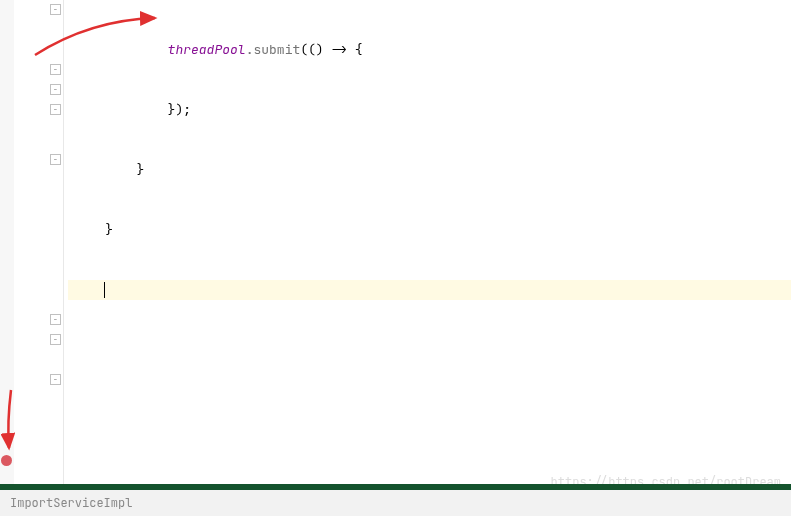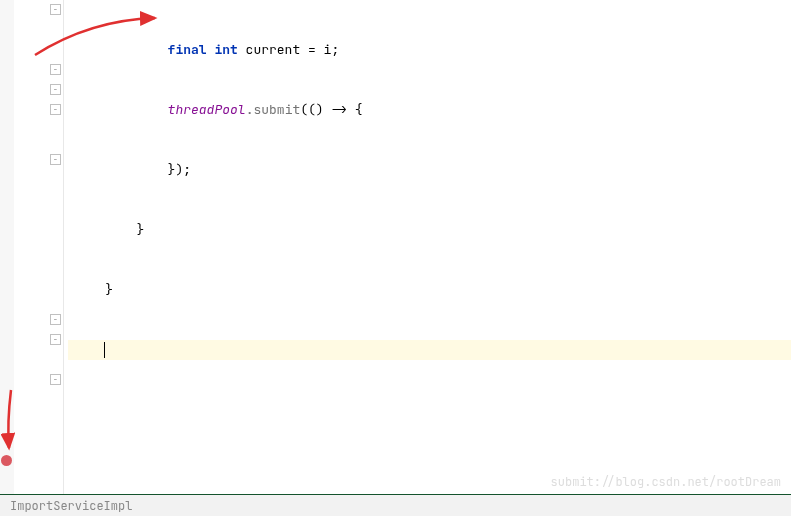--- a/index.html
+++ b/index.html
@@ -82,23 +82,23 @@
       position: absolute;
       pointer-events: none;
     }
     .arrow1 svg { width: 140px; height: 50px; }
     .arrow2 svg { width: 28px; height: 70px; }
     .status-bar {
       position: absolute;
       bottom: 0;
       left: 0;
       right: 0;
-      height: 22px;
+      height: 32px;
       background: #f2f2f2;
-      border-top: 1px solid #14532d;
+      border-top: 6px solid #14532d;
       display: flex;
       align-items: center;
       padding: 0 10px;
       font-size: 12px;
       color: #888;
     }
     .watermark {
       position: absolute;
       right: 10px;
       bottom: 26px;
@@ -118,21 +118,20 @@
     <div class="fold-marker" style="top:4px;">−</div>
     <div class="fold-marker" style="top:64px;">−</div>
     <div class="fold-marker" style="top:84px;">−</div>
     <div class="fold-marker" style="top:104px;">−</div>
     <div class="fold-marker" style="top:154px;">−</div>
     <div class="fold-marker" style="top:314px;">−</div>
     <div class="fold-marker" style="top:334px;">−</div>
     <div class="fold-marker" style="top:374px;">−</div>
   </div>
   <div class="code-area">
-    <div class="line">            <span class="kw">final int</span> current = i;</div>
     <div class="line">            <span class="field">threadPool</span><span class="method">.submit</span><span>(() -&gt; {</span></div>
     <div class="line">            <span>});</span></div>
     <div class="line">        <span>}</span></div>
     <div class="line">    <span>}</span></div>
     <div class="line cursor-line">    <span class="cursor-caret"></span></div>
     <div class="line"></div>
     
     
     
     
@@ -166,17 +165,17 @@
   <svg viewBox="0 0 28 70">
     <defs>
         <marker id="ah2" markerWidth="8" markerHeight="8" refX="6" refY="3" orient="auto">
           <path d="M0,0 L7,3 L0,6 Z" fill="#e03030"></path>
         </marker>
       </defs>
     <path d="M 10 2 Q 6 35 8 60" stroke="#e03030" stroke-width="2.5" fill="none" marker-end="url(#ah2)"></path>
   </svg>
 </div>
 
-<div class="watermark">submit://blog.csdn.net/rootDream</div>
+<div class="watermark">https://https.csdn.net/rootDream</div>
 
 <div class="status-bar">
   <span>ImportServiceImpl</span>
 </div>
 
 </body></html>

